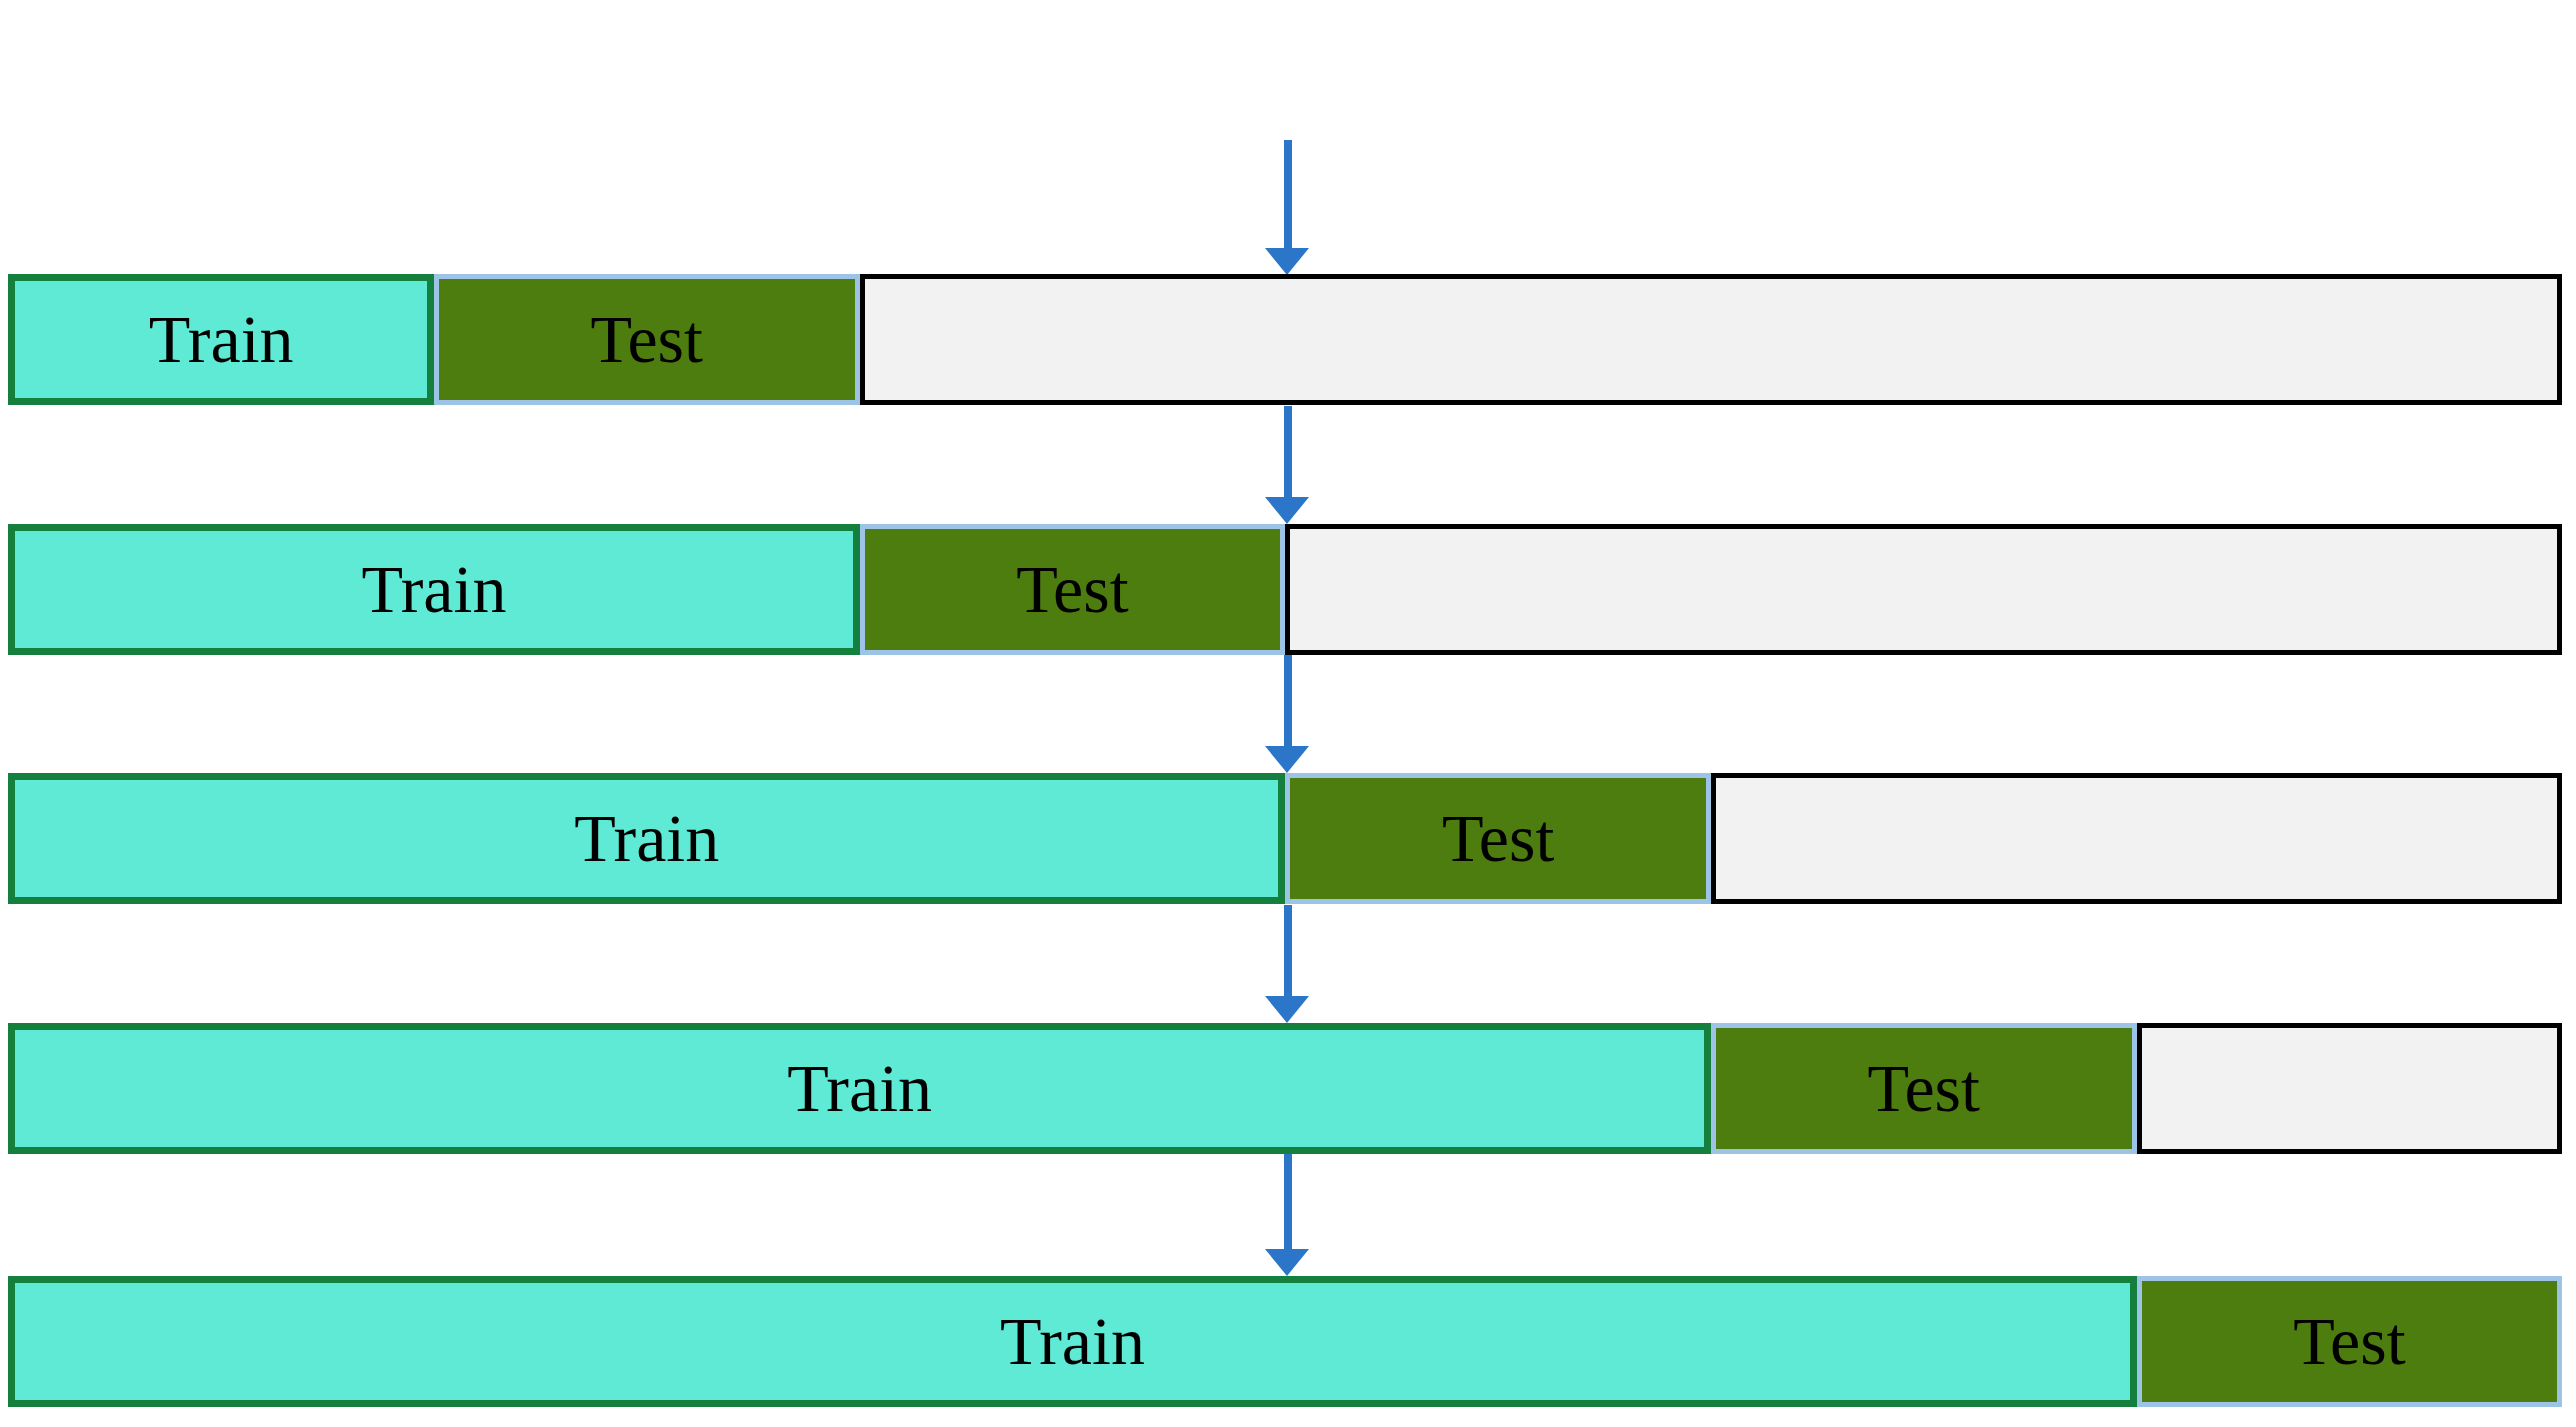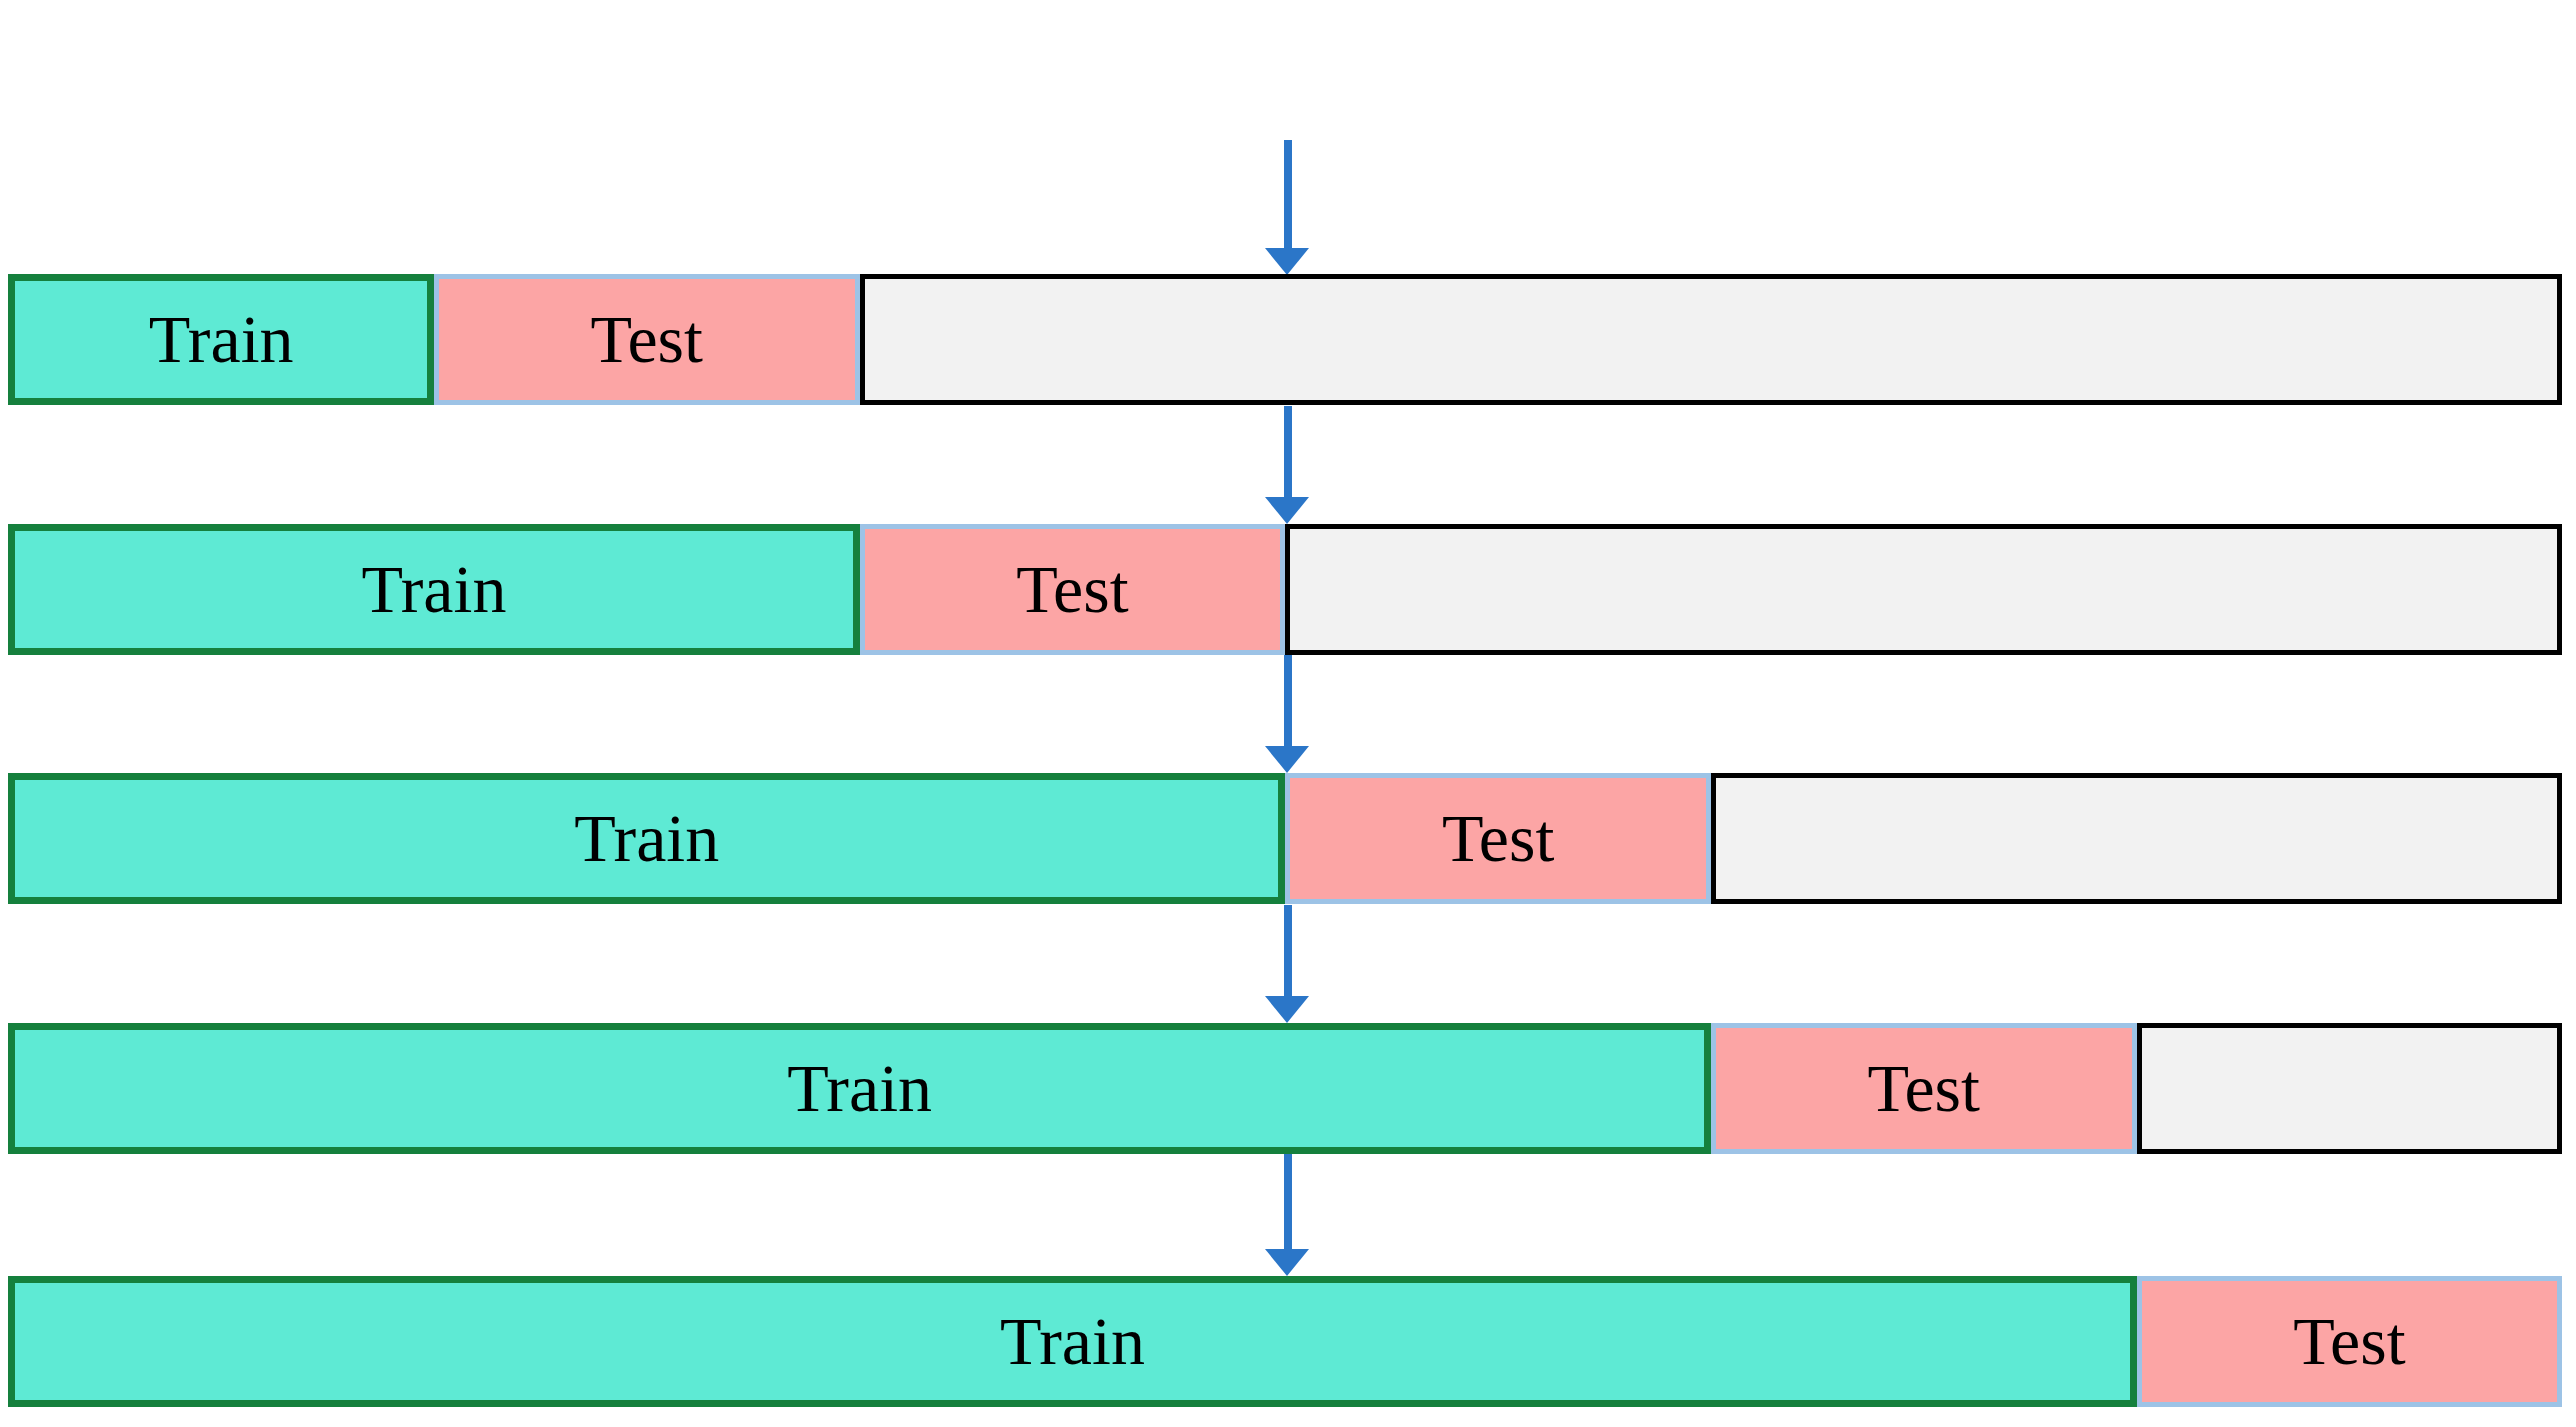--- a/index.html
+++ b/index.html
@@ -44,21 +44,21 @@
   .seg {
     height: 100%;
     box-sizing: border-box;
     display: flex;
     align-items: center;
     justify-content: center;
     font-size: 68px;
     flex: 0 0 auto;
   }
   .seg-train { background: #5eead4; border: 7px solid #15803d; }
-  .seg-test  { background: #fca5a5; border: 5px solid #9dc3e6; align-items: center; }
+  .seg-test  { background: #4d7c0f; border: 5px solid #9dc3e6; align-items: center; }
   .seg-rest  { background: #f2f2f2; border: 5px solid #000000; }
 
   .uw1 { width: 16.6667%; }
   .uw2 { width: 33.3333%; }
   .uw3 { width: 50%; }
   .uw4 { width: 66.6667%; }
   .uw5 { width: 83.3333%; }
 
   
   .arrow {

